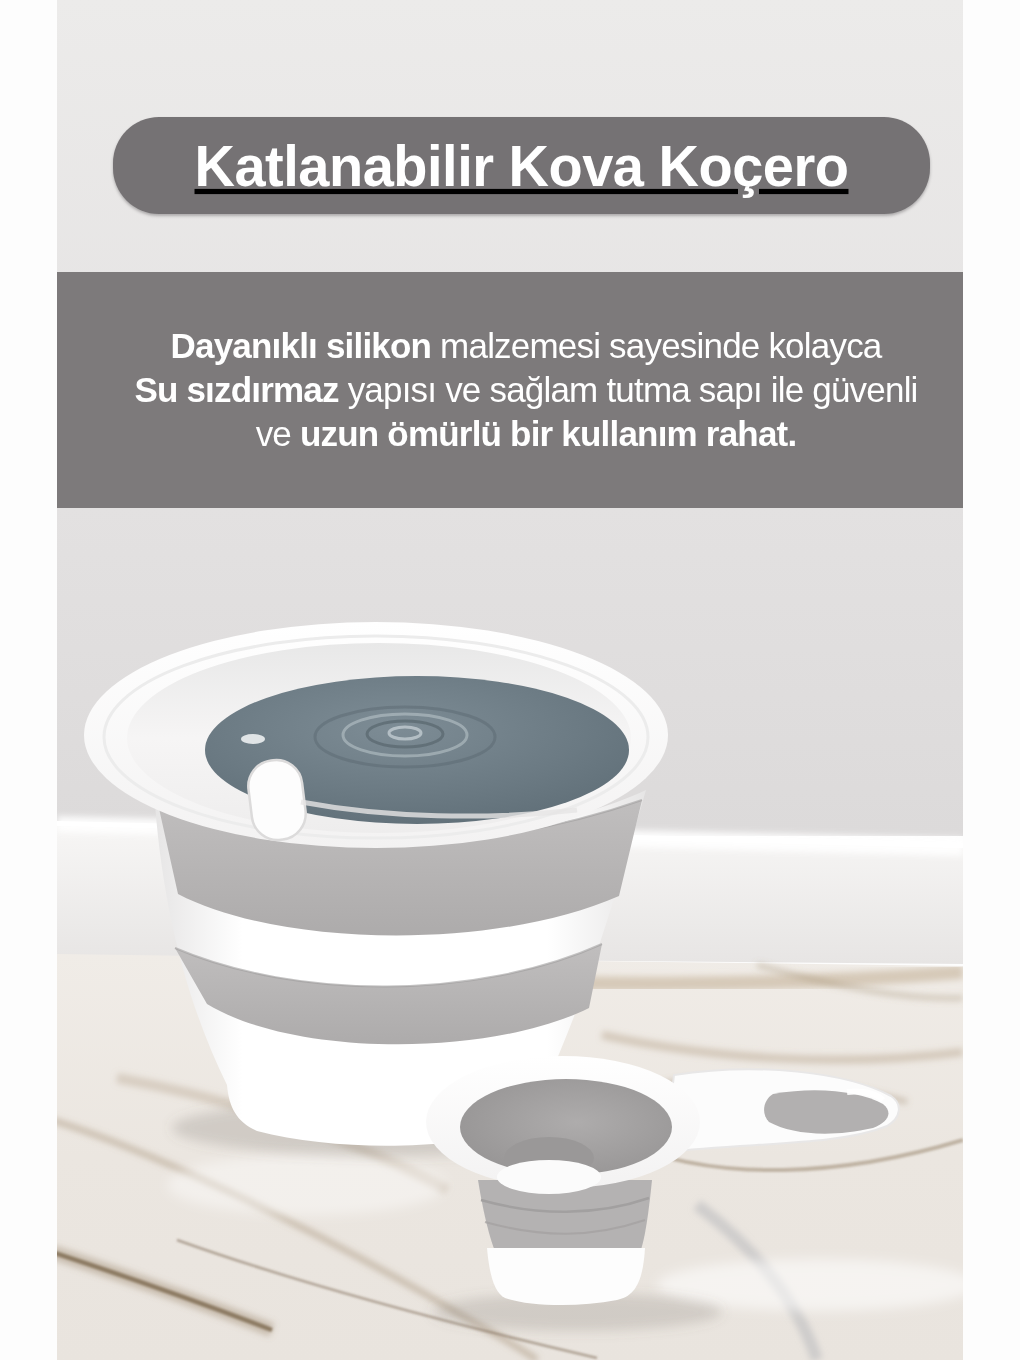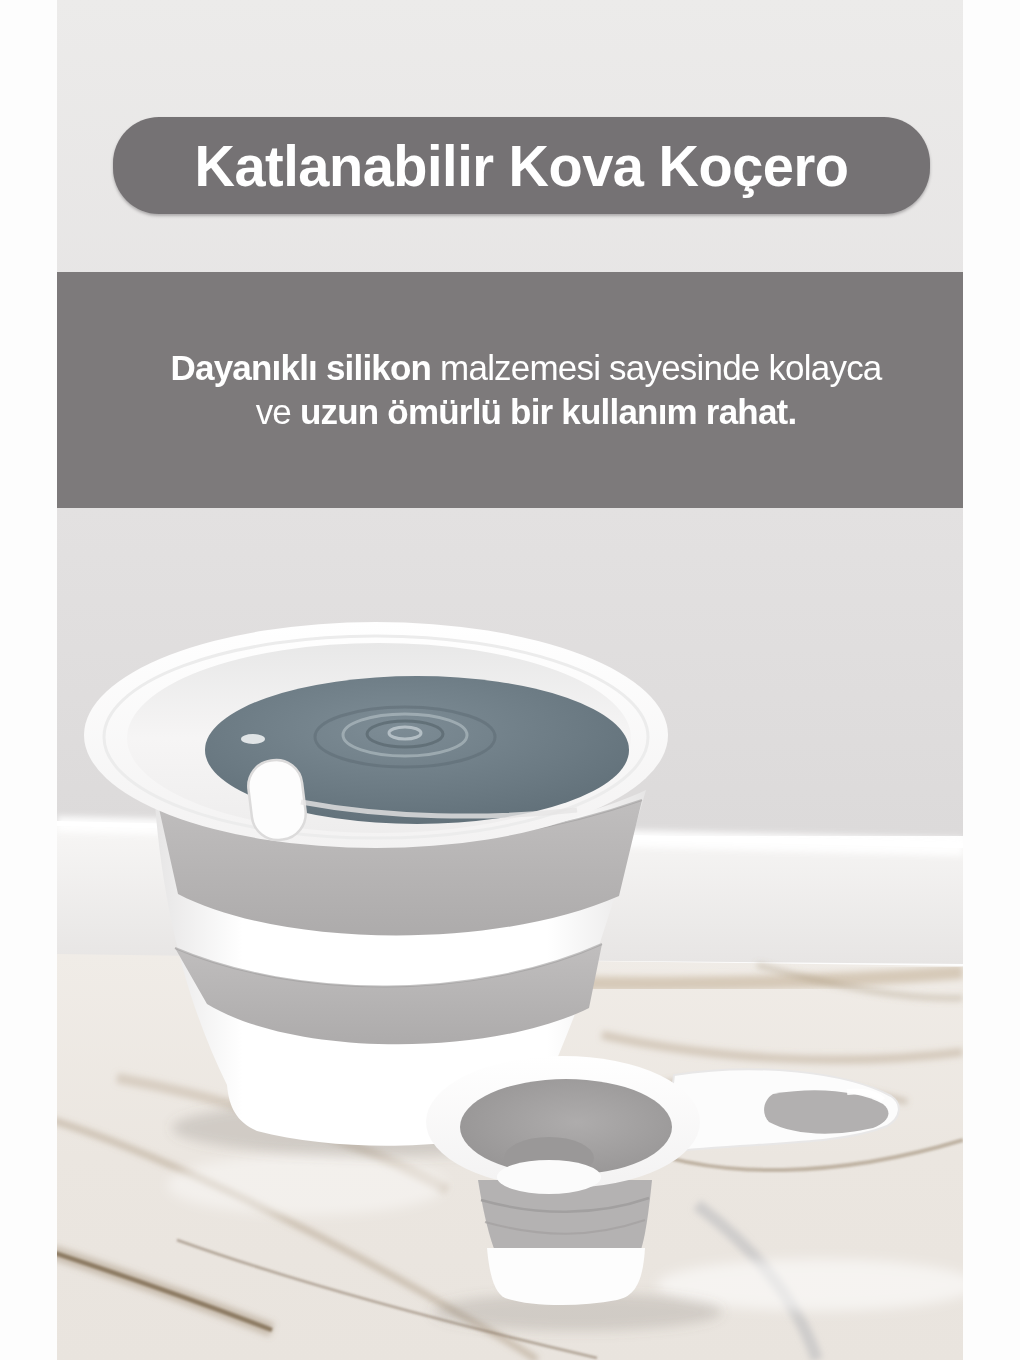--- a/index.html
+++ b/index.html
@@ -166,24 +166,25 @@
       <ellipse cx="506" cy="1122" rx="137" ry="66" fill="url(#rimGrad)"></ellipse>
       <ellipse cx="509" cy="1127" rx="106" ry="48" fill="url(#scoopInner)"></ellipse>
 
       <g>
         <ellipse cx="492" cy="1158" rx="45" ry="21" fill="#9a9898"></ellipse>
         <ellipse cx="492" cy="1177" rx="52" ry="17" fill="#fbfbfb"></ellipse>
       </g>
     </g>
   </svg>
 
-  <div class="banner" style="background: rgb(117, 114, 116);">
+  <div class="banner" style="background: rgb(117, 114, 116); text-decoration: underline;">
     <div class="banner-title">Katlanabilir Kova Koçero</div>
   </div>
 
   <div class="desc" style="background: rgb(125, 122, 123);">
     <div>
         <div class="desc-line"><span class="b">Dayanıklı silikon</span><span> malzemesi sayesinde kolayca</span></div>
+        <div class="desc-line"><span class="b">Su sızdırmaz</span><span> yapısı ve sağlam tutma sapı ile güvenli</span></div>
         <div class="desc-line"><span>ve </span><span class="b">uzun ömürlü bir kullanım rahat.</span></div>
       </div>
   </div>
 
 </div>
 
 </body></html>

